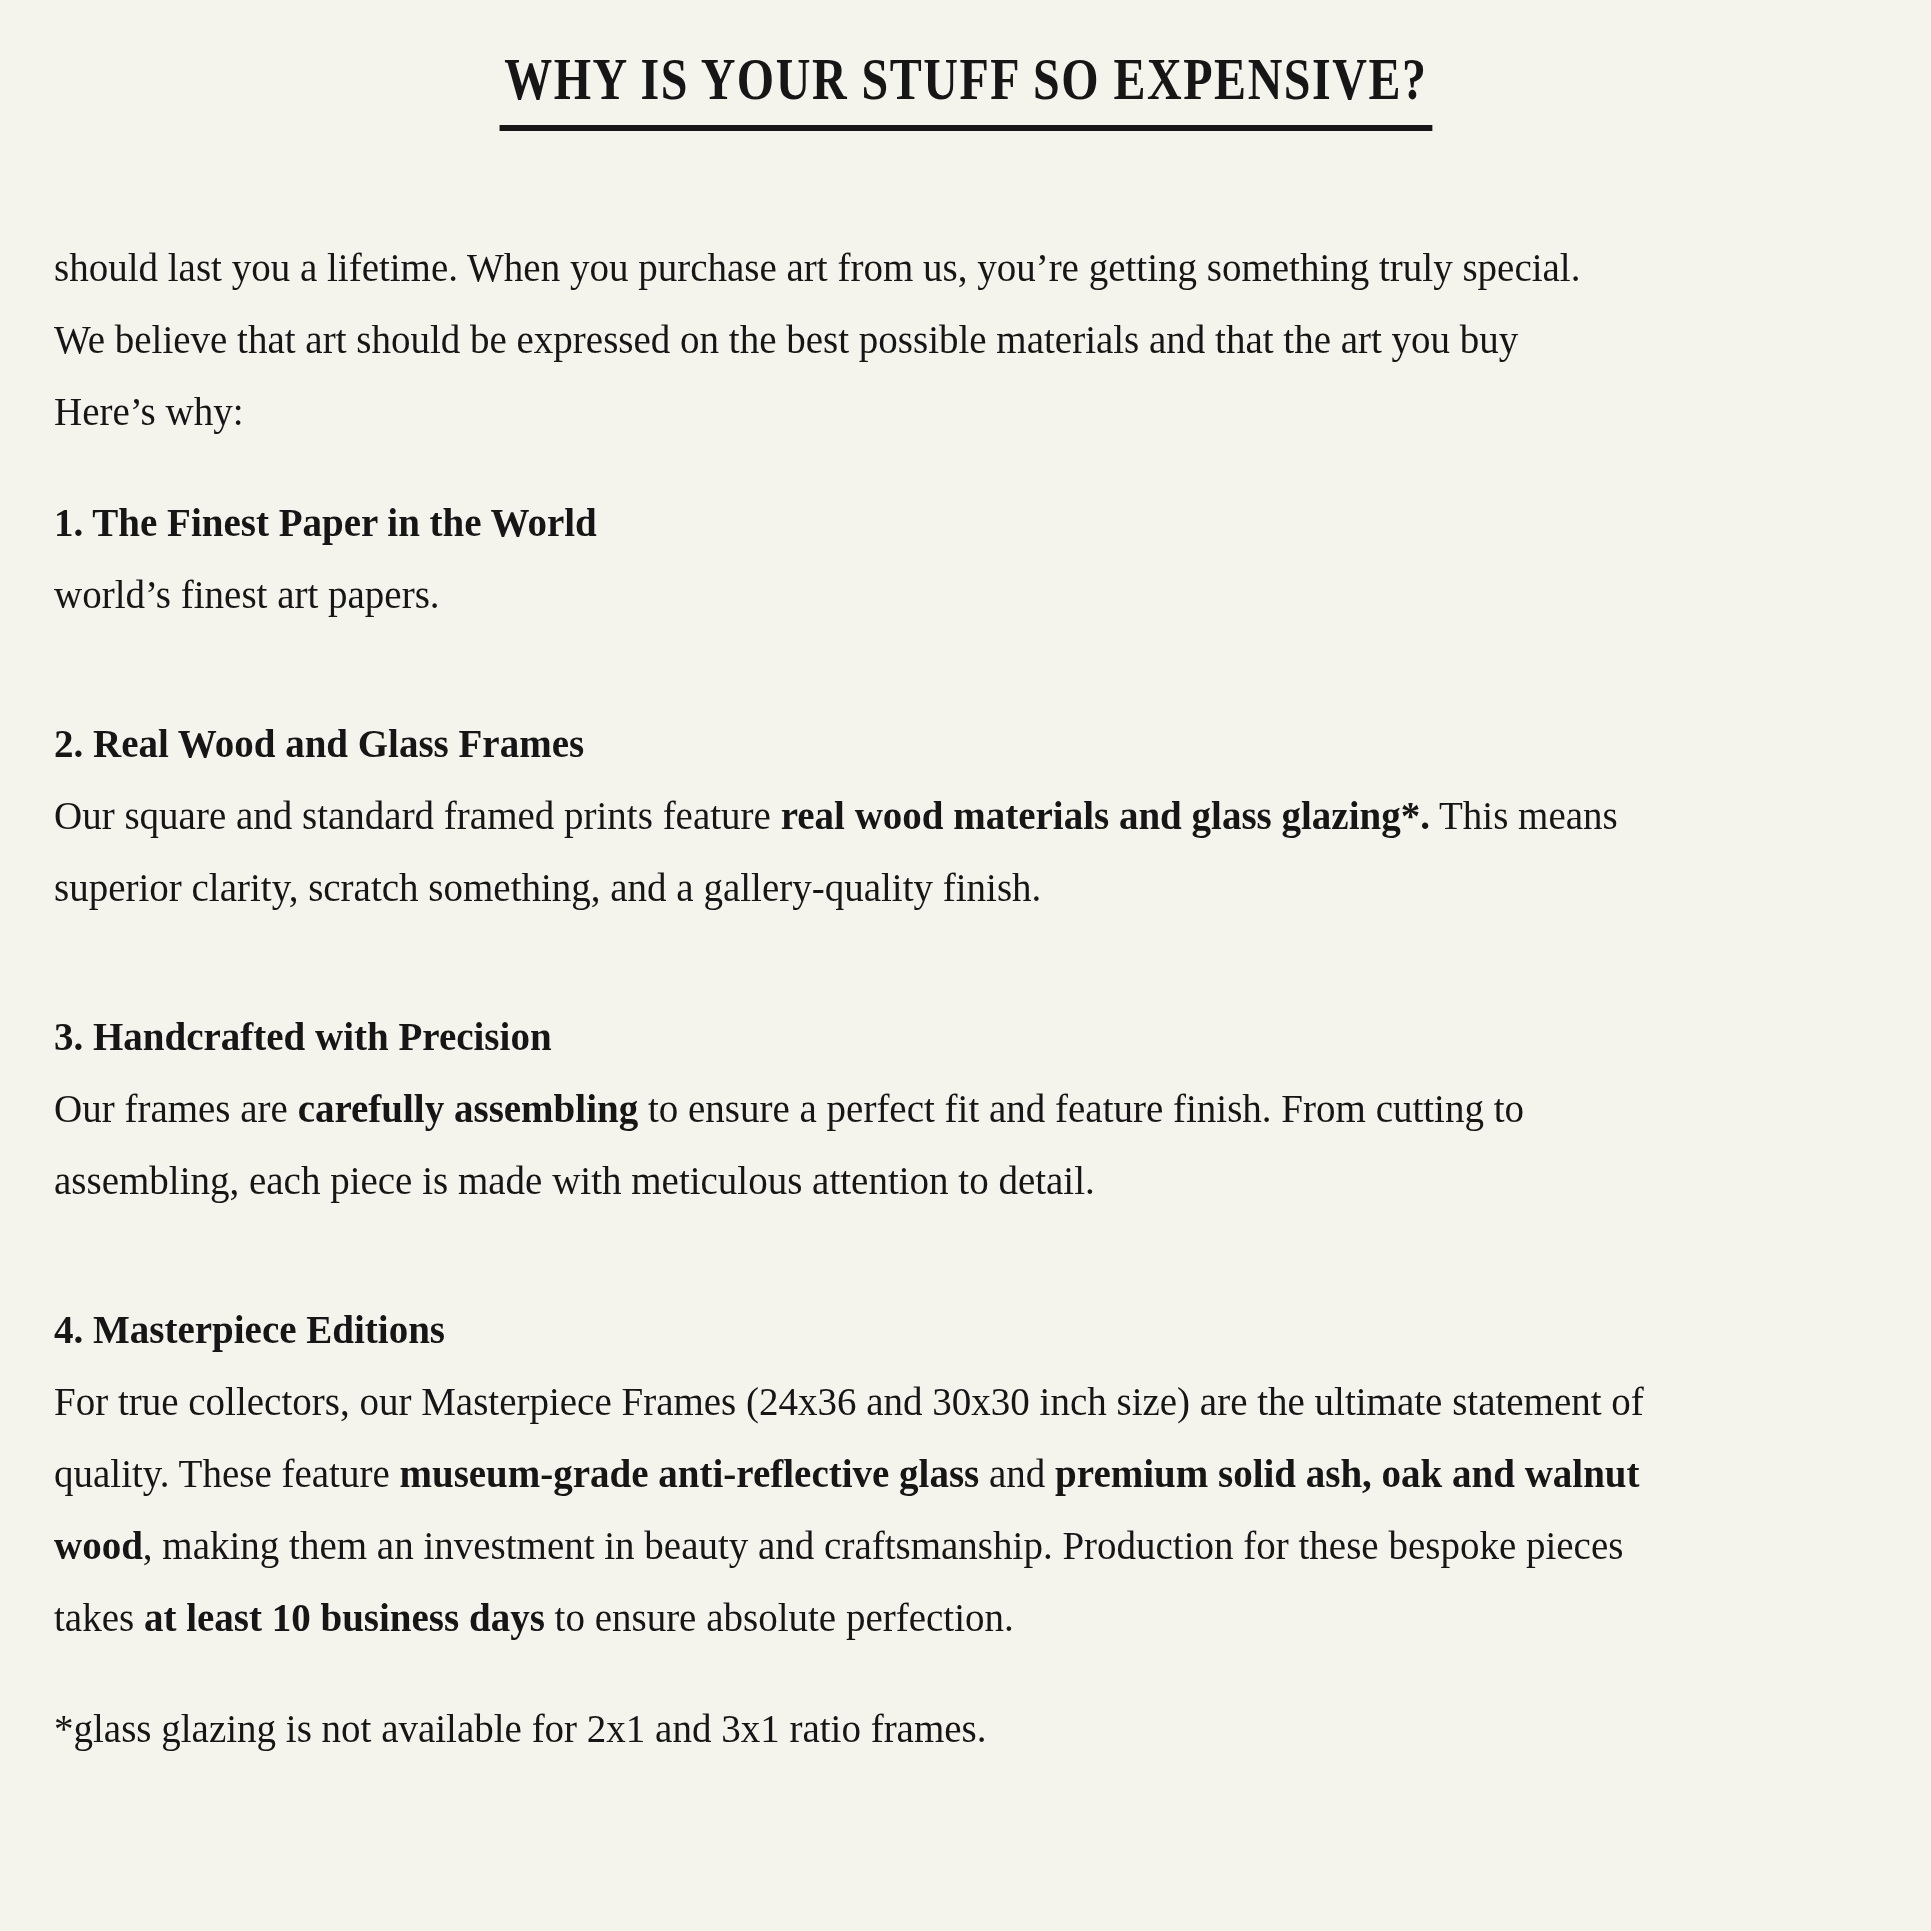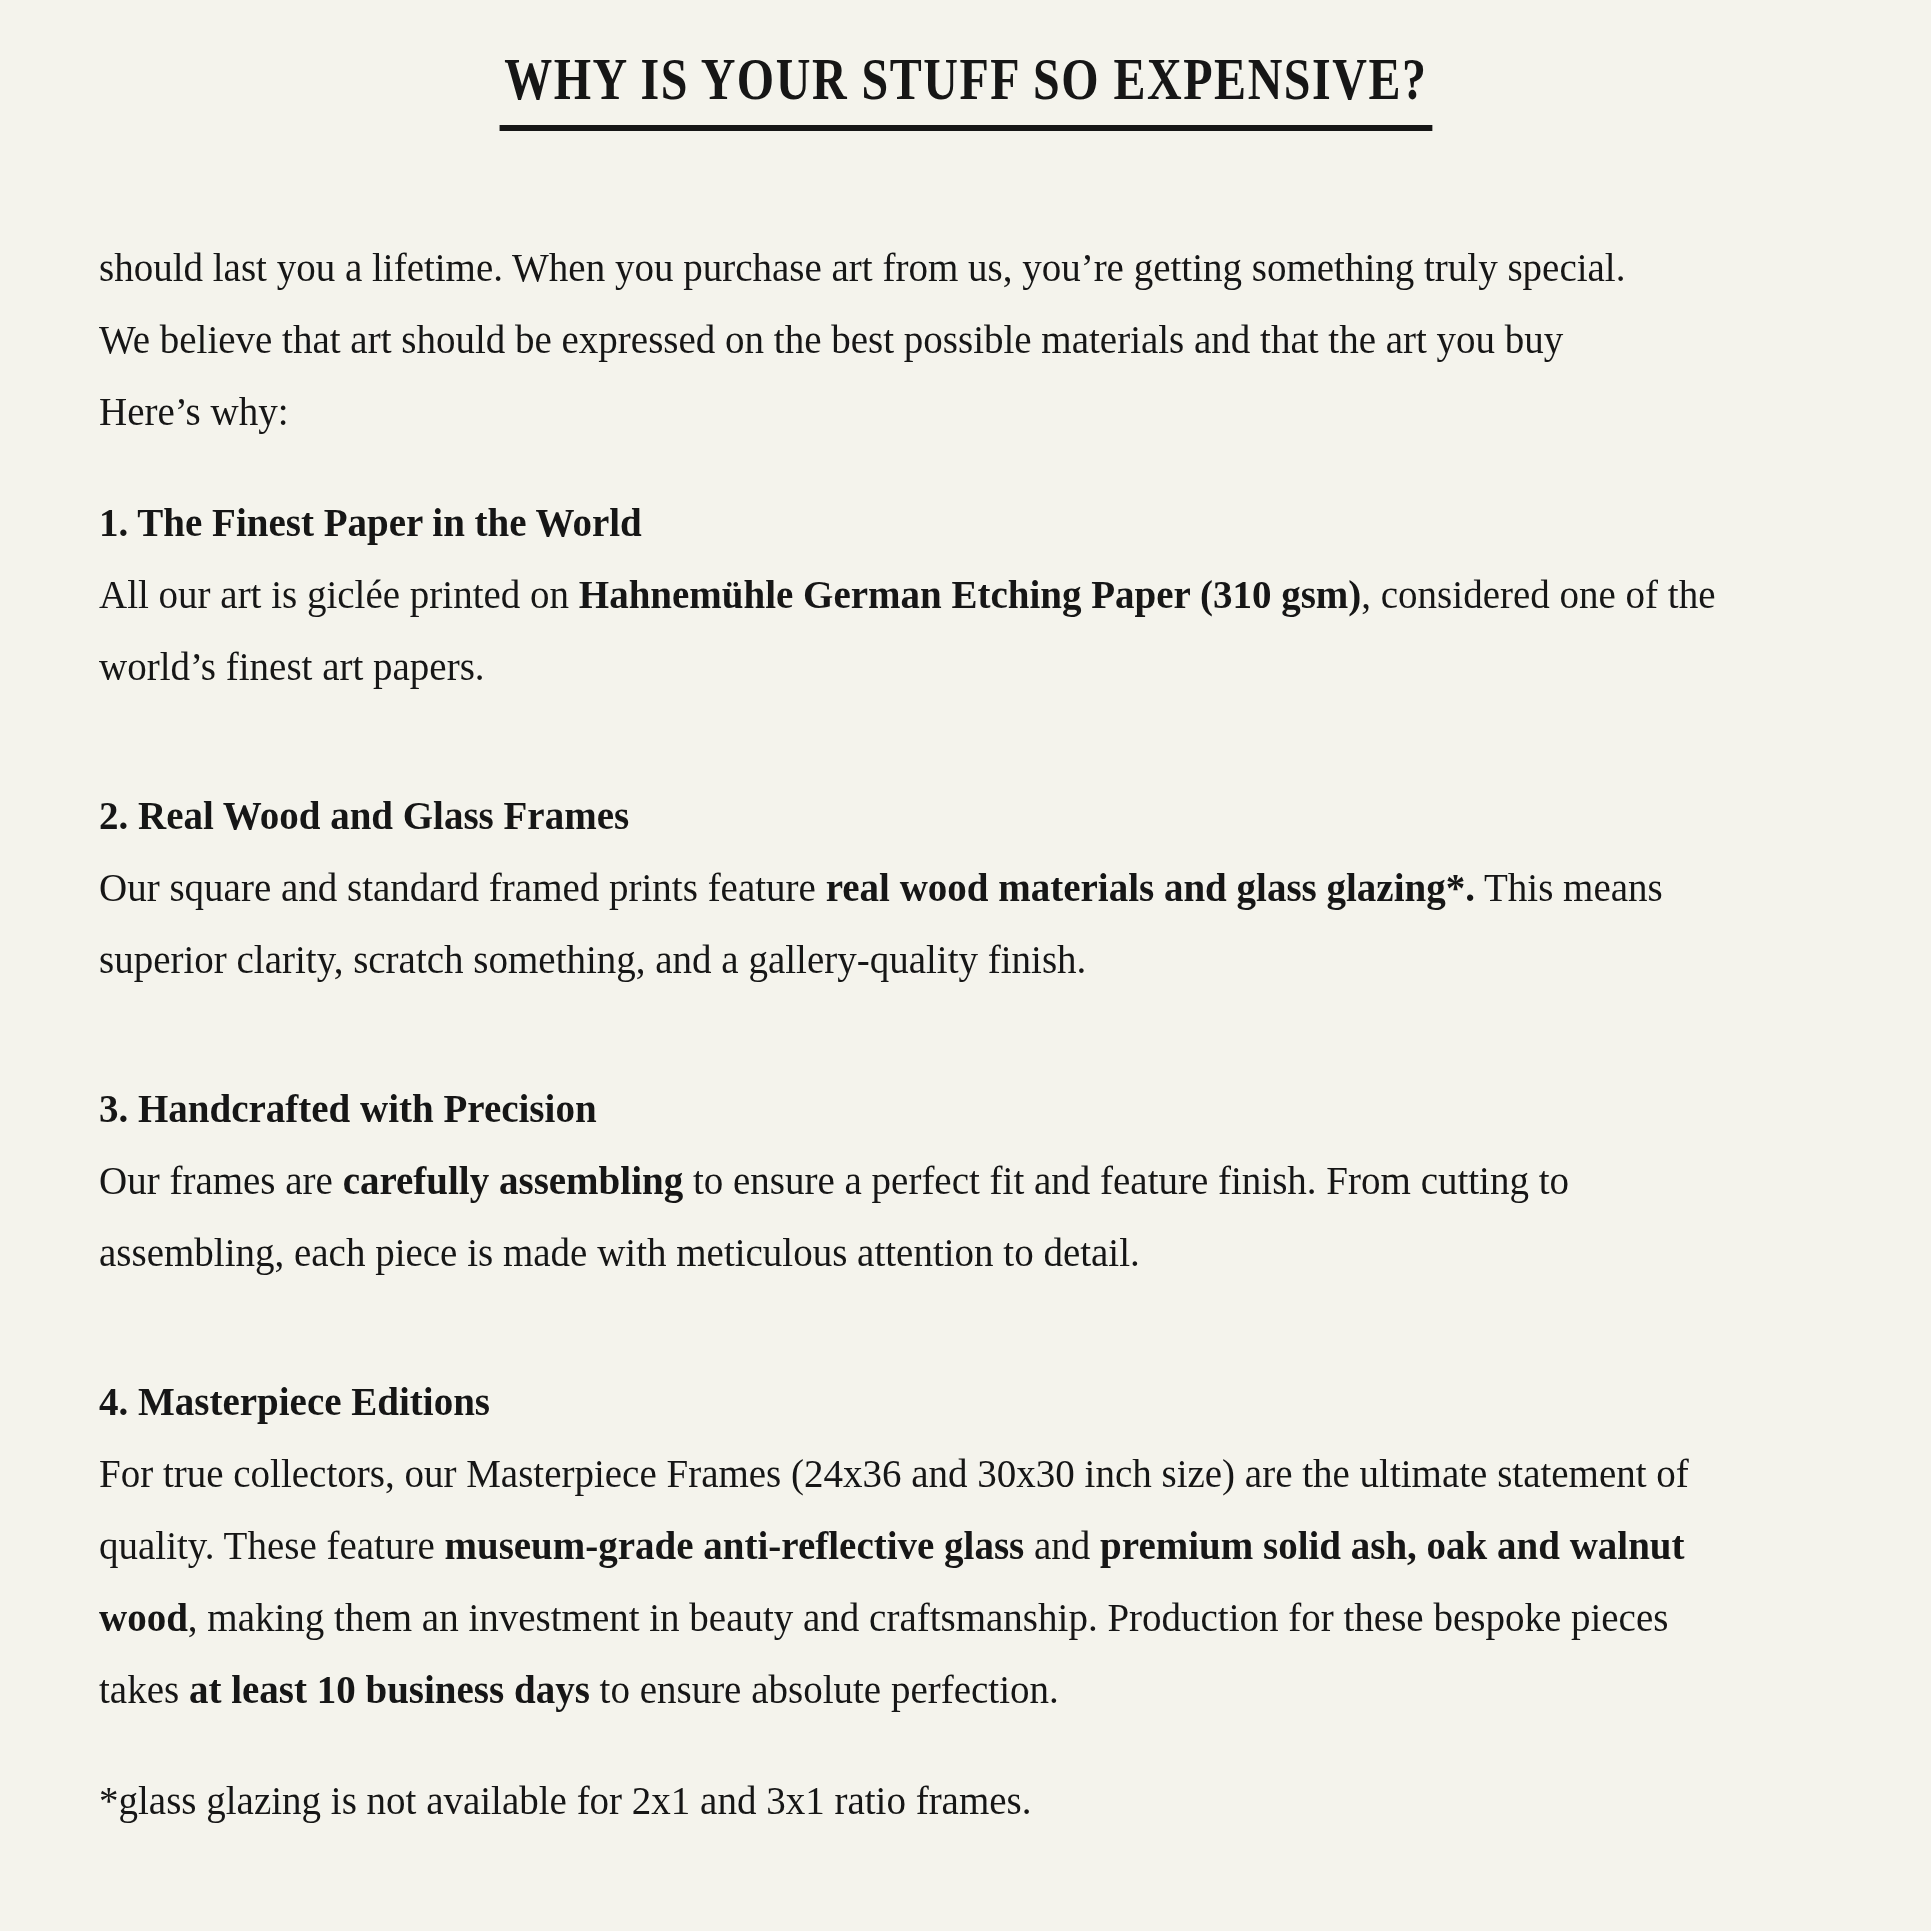--- a/index.html
+++ b/index.html
@@ -4,21 +4,21 @@
 <style>
   html, body { margin: 0; padding: 0; }
   body {
     width: 1931px;
     height: 1931px;
     background: #f4f3ec;
     color: #161616;
     font-family: "Liberation Serif", serif;
     overflow: hidden;
   }
-  .page { padding: 0 99px; }
+  .page { padding: 0 54px; }
 
   .title-row { margin-top: 43px; text-align: center; }
   .page-title {
     display: inline-block;
     font-size: 60px;
     line-height: 1.2;
     font-weight: bold;
     letter-spacing: 1.9px;
     padding: 0 5.8px 9.7px 5.8px;
     border-bottom: 6.8px solid #161616;
@@ -48,21 +48,20 @@
 
   <div class="bodytext intro">
       <div class="line"><span>should last you a lifetime. When you purchase art from us, you’re getting something truly special.</span></div>
       <div class="line"><span>We believe that art should be expressed on the best possible materials and that the art you buy</span></div>
       <div class="line"><span>Here’s why:</span></div>
     </div>
 
   <div class="section first bodytext">
     <div class="line heading">1. The Finest Paper in the World</div>
     <div>
-        <div class="line"><span>All our art is giclée printed on </span><span class="b">Hahnemühle German Etching Paper (310 gsm)</span><span>, considered one of the</span></div>
         <div class="line"><span>world’s finest art papers.</span></div>
       </div>
   </div>
 
   <div class="section bodytext">
     <div class="line heading">2. Real Wood and Glass Frames</div>
     <div>
         <div class="line"><span>Our square and standard framed prints feature </span><span class="b">real wood materials and glass glazing*.</span><span> This means</span></div>
         <div class="line"><span>superior clarity, scratch something, and a gallery-quality finish.</span></div>
       </div>

